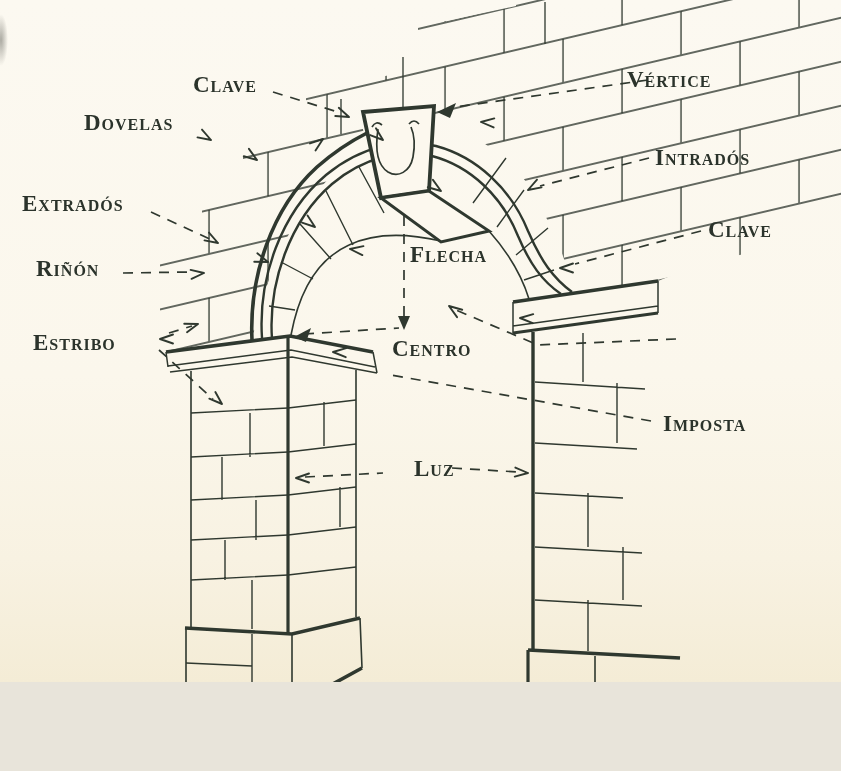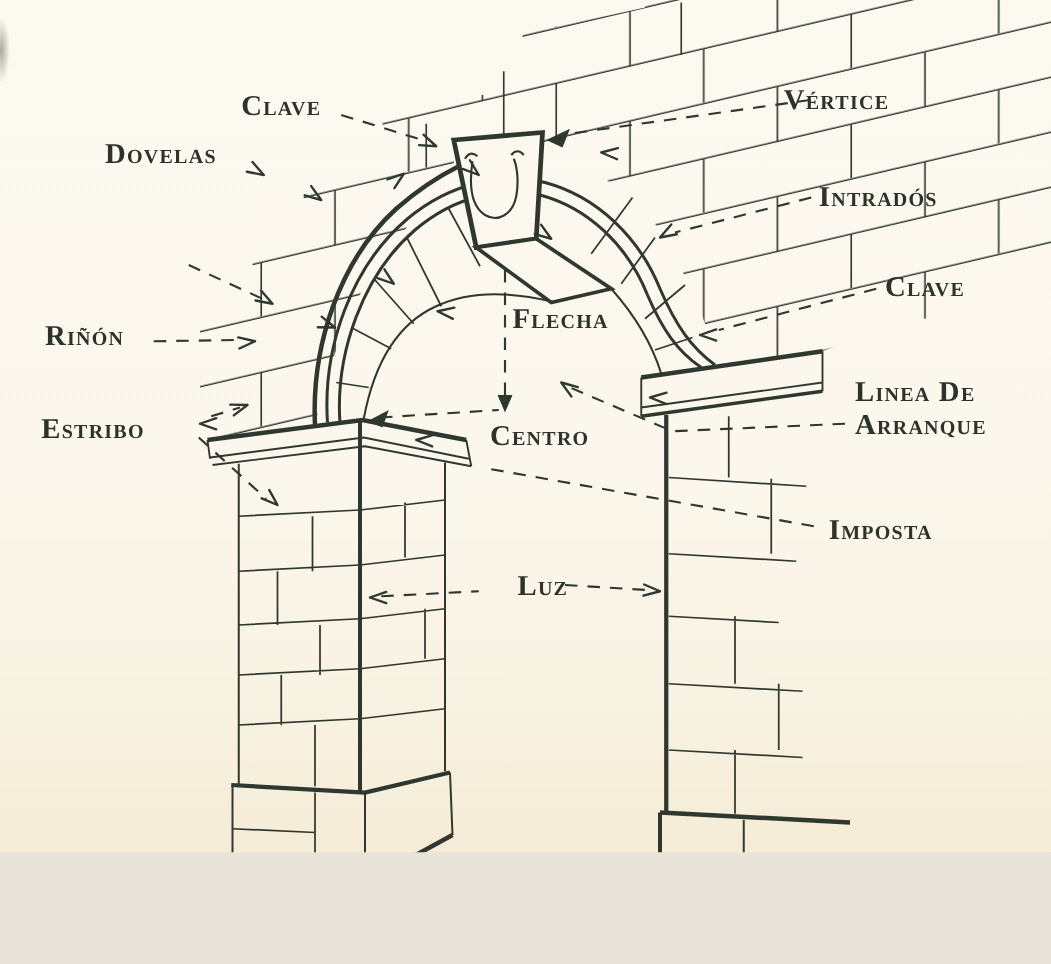--- a/index.html
+++ b/index.html
@@ -153,28 +153,25 @@
       <use href="#arr" transform="translate(481,122) rotate(184)"></use>
       <use href="#arr" transform="translate(160,339) rotate(180)"></use>
       <path fill="#2f382f" d="M437 112 L456 103 L450 118 Z"></path>
       <path fill="#2f382f" d="M404 330 L398 316 L410 316 Z"></path>
       <path fill="#2f382f" d="M294 337 L311 328 L306 342 Z"></path>
     </g>
   </svg>
 
   <div class="lbl" style="left:193px;top:72px">Clave</div>
   <div class="lbl" style="left:84px;top:110px">Dovelas</div>
+  <div class="lbl" style="left:22px;top:191px">Extradós</div>
   <div class="lbl" style="left:36px;top:256px">Riñón</div>
   <div class="lbl" style="left:33px;top:330px">Estribo</div>
   <div class="lbl" style="left:627px;top:67px">Vértice</div>
   <div class="lbl" style="left:655px;top:145px">Intradós</div>
   <div class="lbl" style="left:708px;top:217px">Clave</div>
   <div class="lbl" style="left:410px;top:242px">Flecha</div>
   <div class="lbl" style="left:392px;top:336px">Centro</div>
-  <div class="lbl" style="left:684px;top:301px">
-    <span style="display:block">Linea De</span>
-    <span style="display:block">Arranque</span>
-  </div>
   <div class="lbl" style="left:663px;top:411px">Imposta</div>
   <div class="lbl" style="left:414px;top:456px">Luz</div>
 
   <div class="smudge"></div>
 </div>
 
 </body></html>

